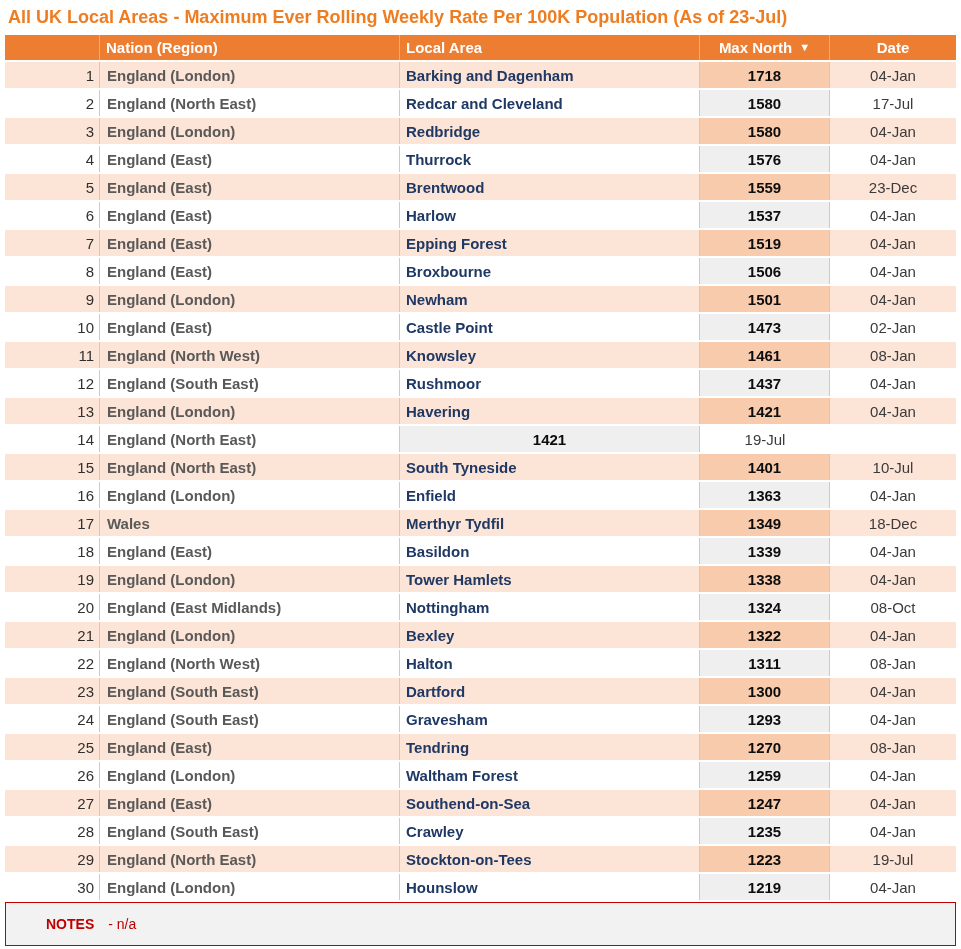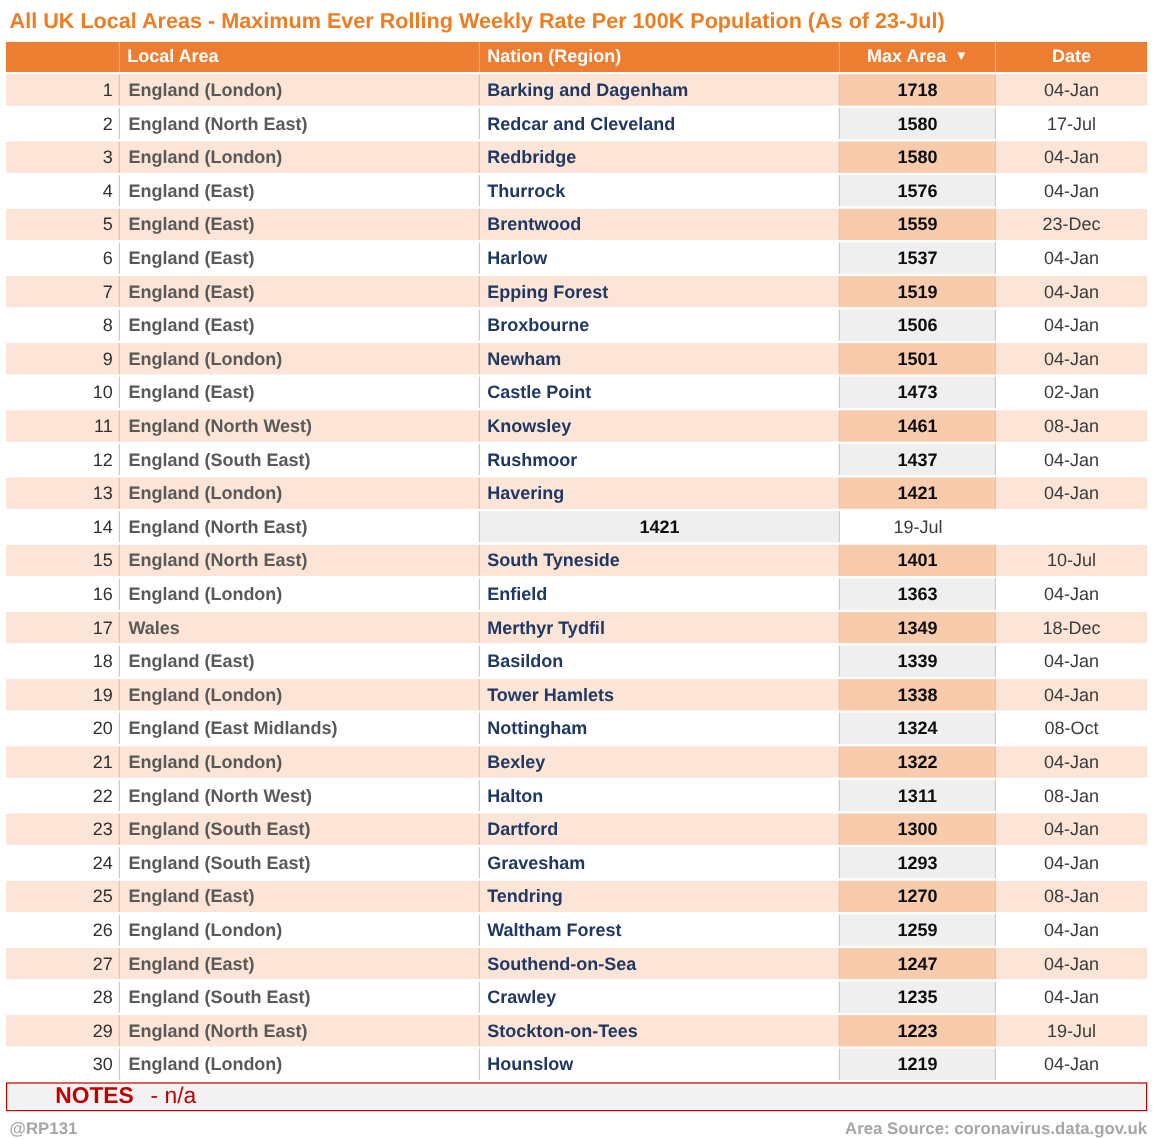--- a/index.html
+++ b/index.html
@@ -66,24 +66,24 @@
     font-weight:bold;border-right:1.5px solid var(--line);
   }
   .cell.c-rate{
     justify-content:center;color:var(--rate-text);font-weight:bold;
     border-right:1.5px solid var(--line);
   }
   .row.odd .c-rate{background:var(--rate-peach);}
   .row.even .c-rate{background:var(--rate-gray);}
   .cell.c-date{justify-content:center;color:var(--dark-text);}
   .notes-row{
-    height:24px;background:var(--notes-bg);
+    height:44px;background:var(--notes-bg);
     border:1.5px solid var(--red);
     display:flex;align-items:center;
-    font-size:19px;color:var(--red);
+    font-size:14px;color:var(--red);
   }
   .notes-label{font-weight:bold;padding-left:40px;}
   .notes-text{padding-left:14px;}
   .footer{
     height:19px;margin:4px 5px;display:flex;align-items:center;
     justify-content:space-between;
     font-size:14px;font-weight:bold;color:var(--footer-gray);
   }
   .footer .f-left{padding-left:3px;}
 </style>
@@ -91,24 +91,24 @@
 <body>
 
 <div class="page">
 
   <div class="title">All UK Local Areas - Maximum Ever Rolling Weekly Rate Per 100K Population (As of 23-Jul)</div>
 
   <div class="table">
 
     <div class="header-row">
       <div class="hcell h-num"></div>
+      <div class="hcell h-nation">Nation (Region)</div>
       <div class="hcell h-local">Local Area</div>
-      <div class="hcell h-nation">Nation (Region)</div>
       <div class="hcell h-rate">
-        <span>Max Area</span>
+        <span>Max North</span>
         <span class="sort-arrow">▼</span>
       </div>
       <div class="hcell h-date">Date</div>
     </div>
 
     <div id="rows">
         <div class="row odd">
         <div class="cell c-num">1</div>
         <div class="cell c-nation">England (London)</div>
         <div class="cell c-local">Barking and Dagenham</div>

